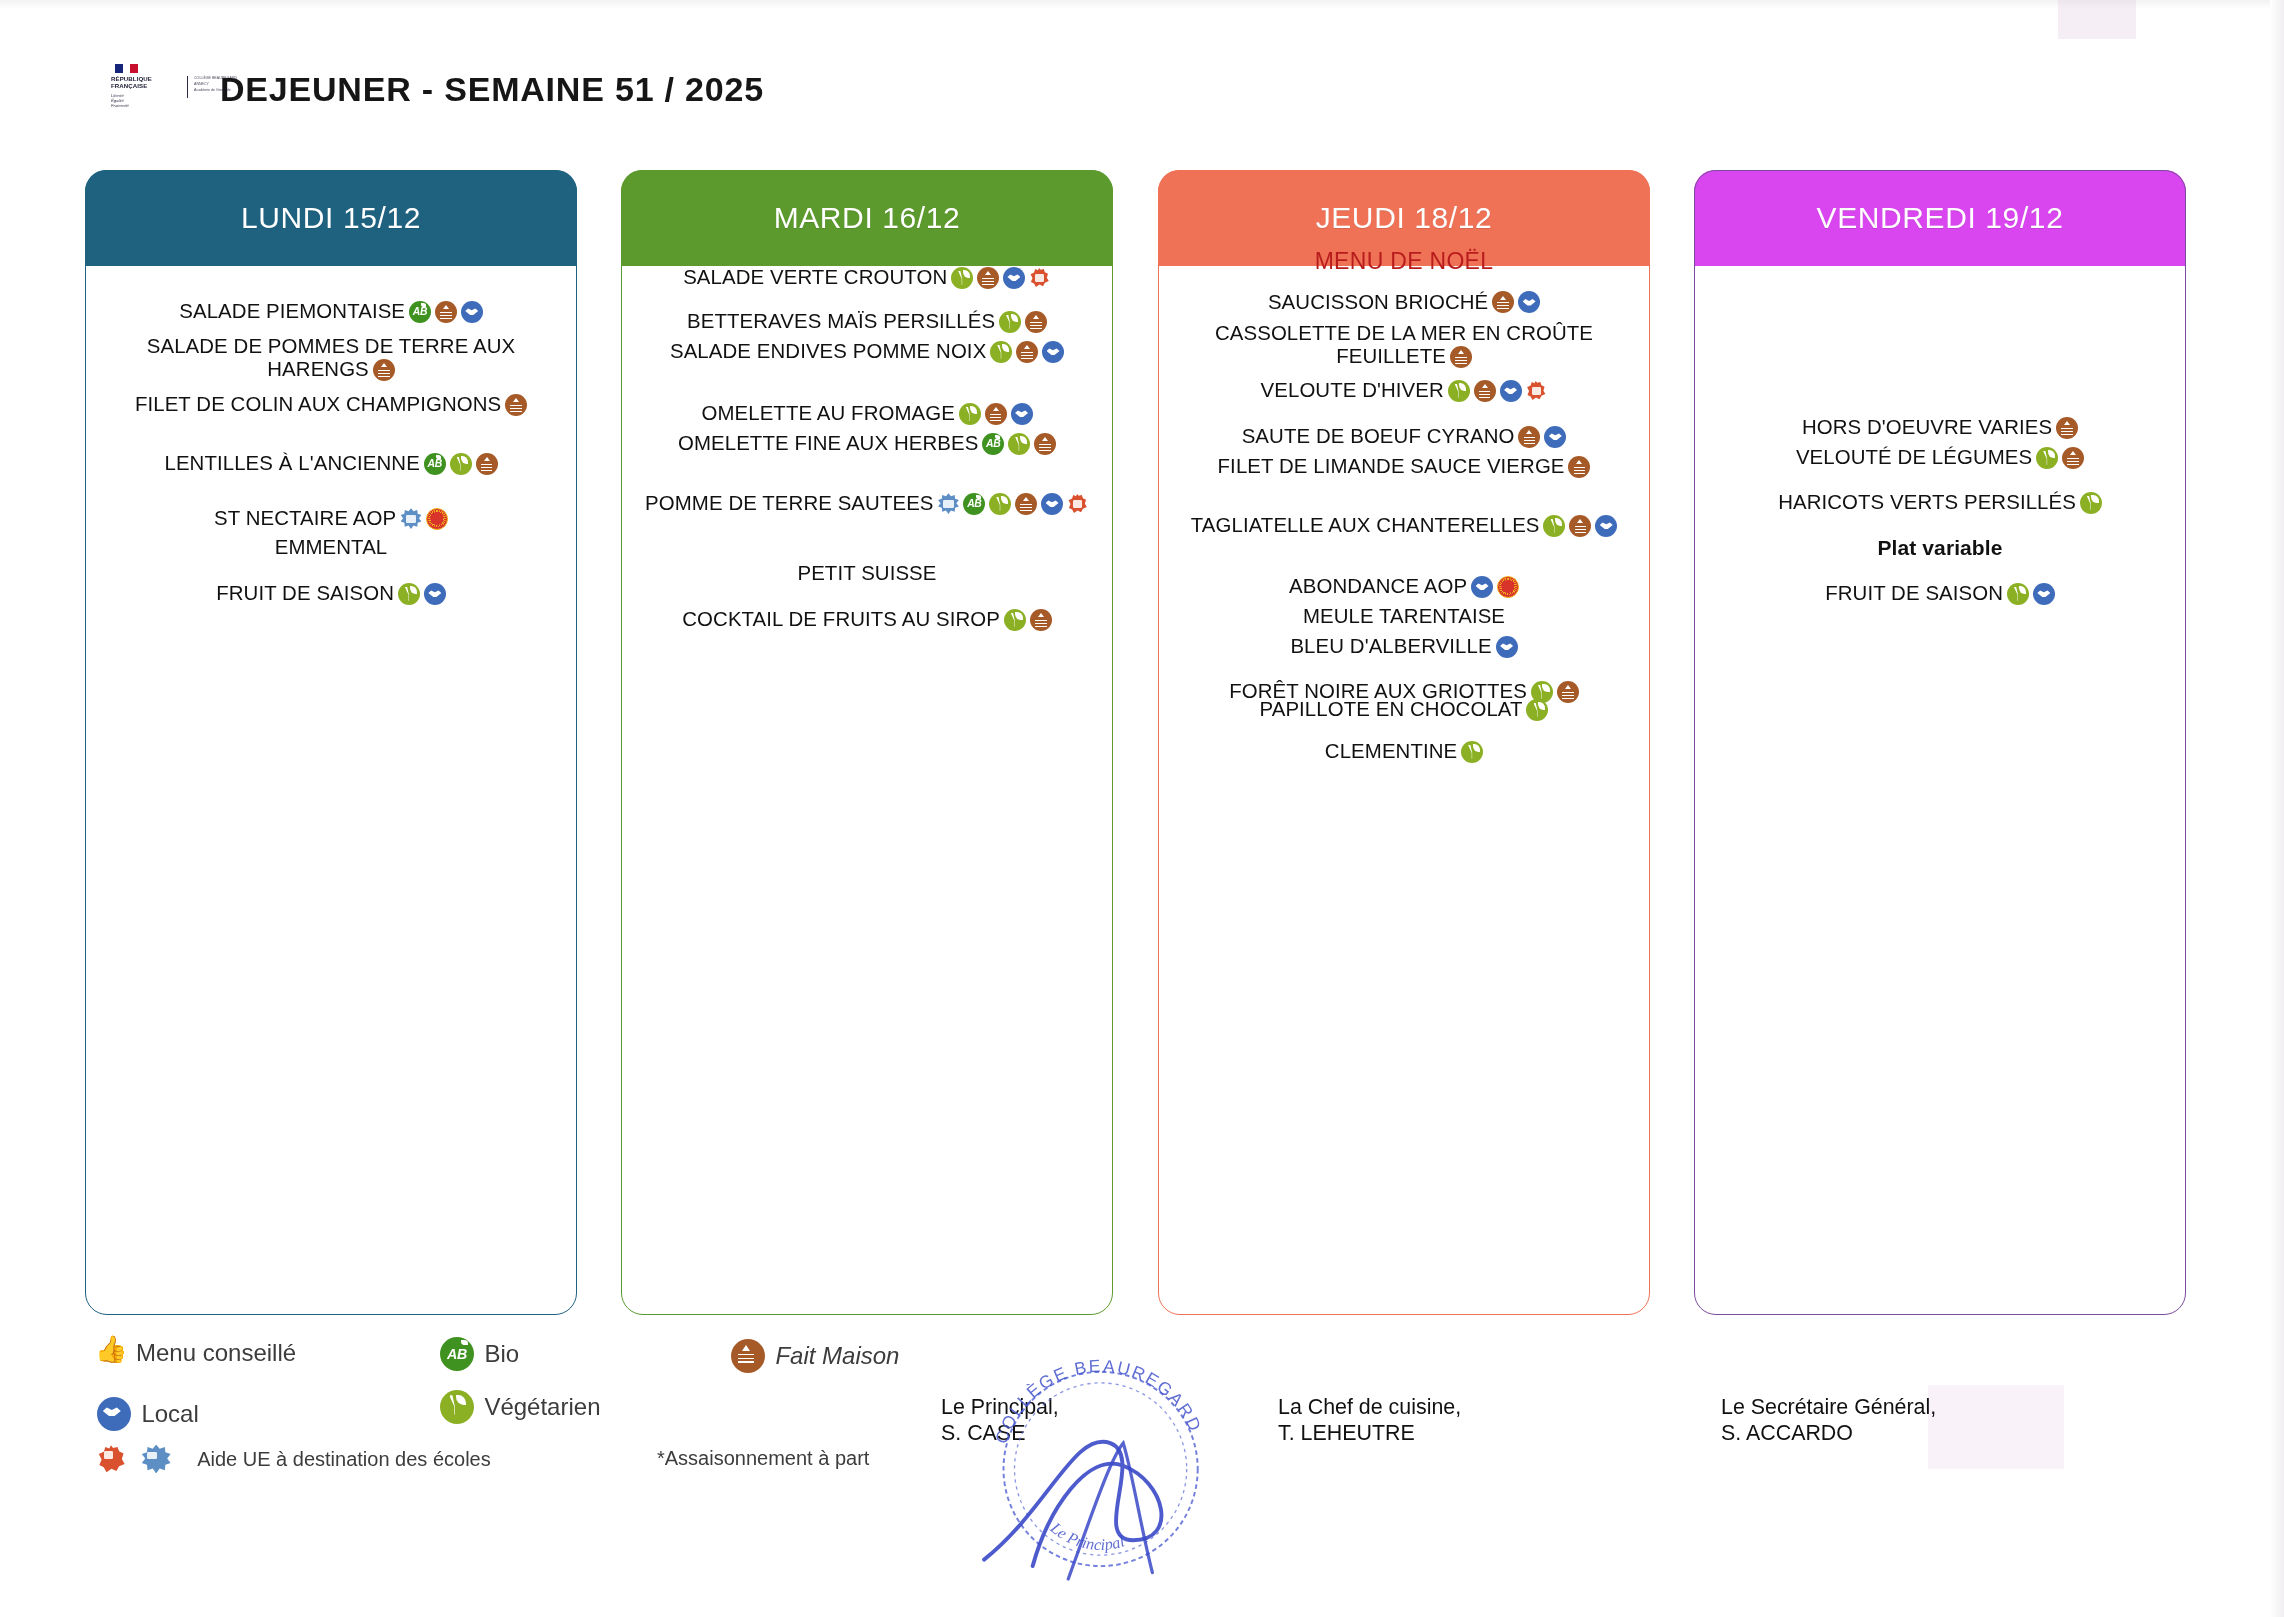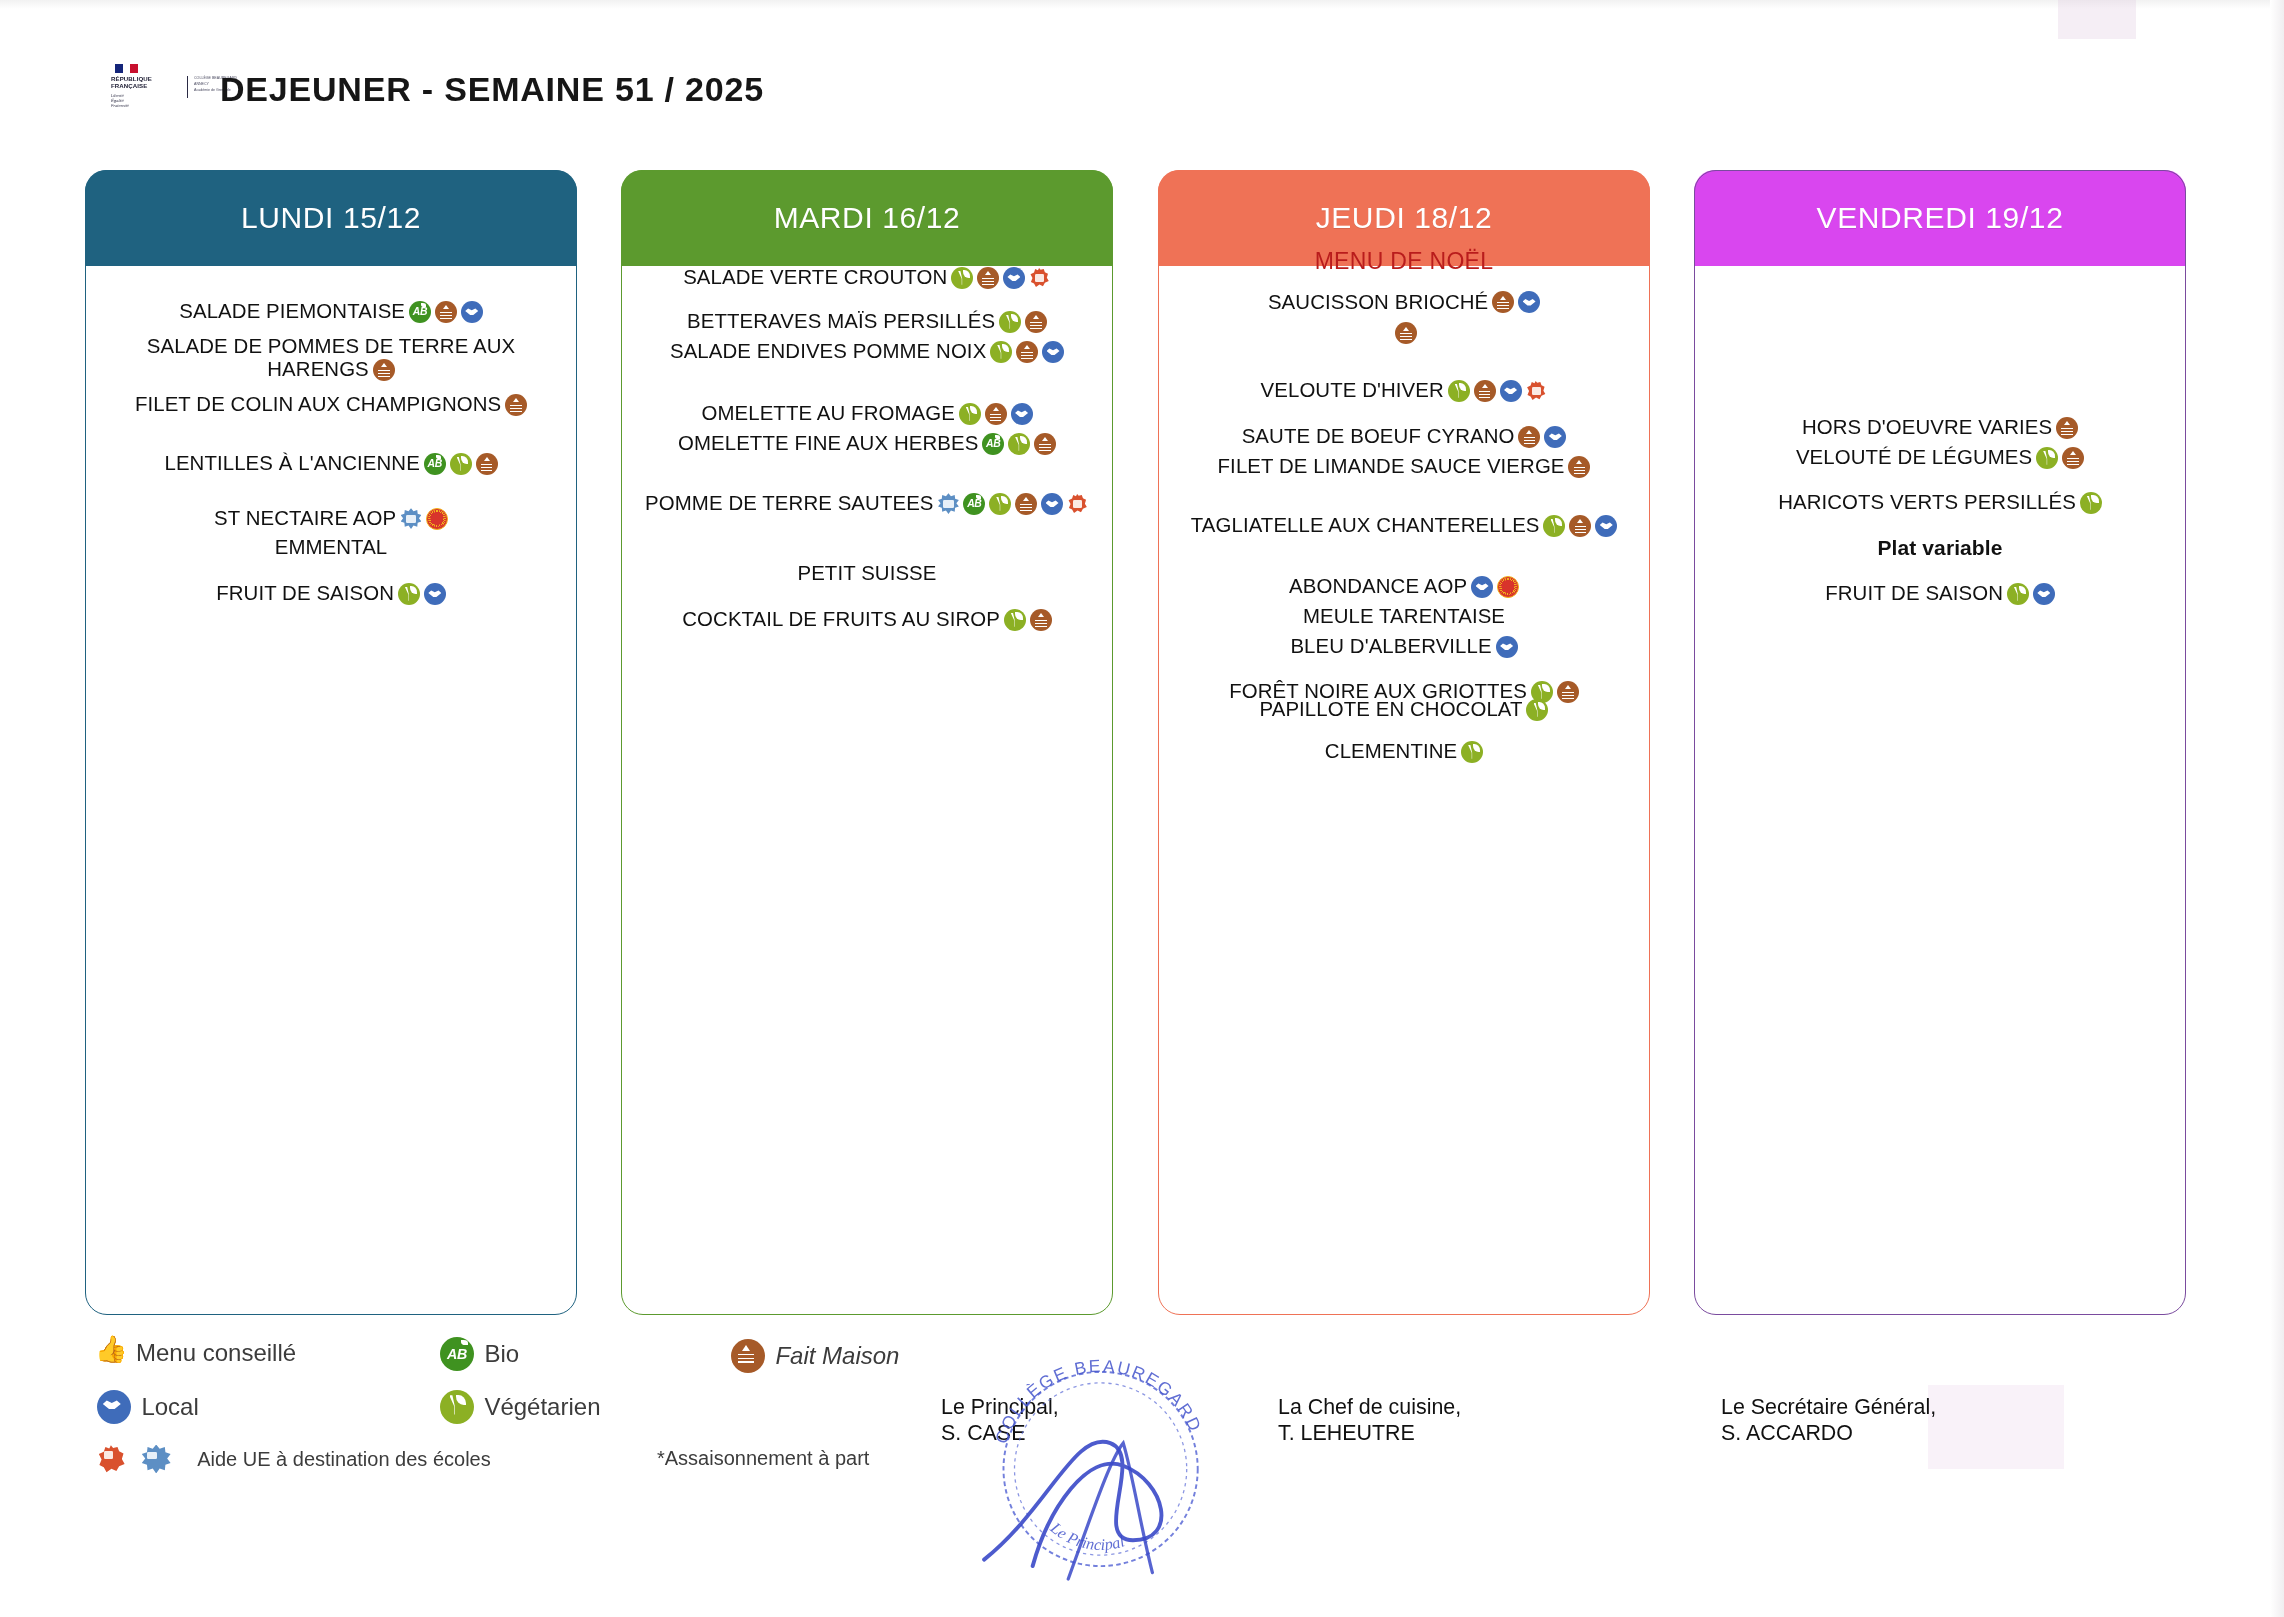--- a/index.html
+++ b/index.html
@@ -249,21 +249,21 @@
       </div>
     </div>
     <div class="day-card c2">
       <div class="card-head" style="background: rgb(239, 114, 86);">
         <div class="card-head-label">JEUDI 18/12</div>
       </div>
       <div class="card-frame" style="border-color: rgb(239, 114, 86);"></div>
       <div class="card-body">
         <div class="noel-banner">MENU DE NOËL</div>
         <div class="item" style="top: 24.6px;"><span class="item-text">SAUCISSON BRIOCHÉ</span><span class="badges"><span class="badge b-maison"></span><span class="badge b-local"></span></span></div>
-        <div class="item" style="top: 56px;"><span class="badges"><span class="badge b-maison"></span></span></div>
+        <div class="item" style="top: 56px;"><span class="item-text">CASSOLETTE DE LA MER EN CROÛTE FEUILLETE</span><span class="badges"><span class="badge b-maison"></span></span></div>
         <div class="item" style="top: 113px;"><span class="item-text">VELOUTE D'HIVER</span><span class="badges"><span class="badge b-vege"></span><span class="badge b-maison"></span><span class="badge b-local"></span><span class="badge b-ue-fruit"></span></span></div>
         <div class="item" style="top: 159px;"><span class="item-text">SAUTE DE BOEUF CYRANO</span><span class="badges"><span class="badge b-maison"></span><span class="badge b-local"></span></span></div>
         <div class="item" style="top: 189px;"><span class="item-text">FILET DE LIMANDE SAUCE VIERGE</span><span class="badges"><span class="badge b-maison"></span></span></div>
         <div class="item" style="top: 248px;"><span class="item-text">TAGLIATELLE AUX CHANTERELLES</span><span class="badges"><span class="badge b-vege"></span><span class="badge b-maison"></span><span class="badge b-local"></span></span></div>
         <div class="item" style="top: 309px;"><span class="item-text">ABONDANCE AOP</span><span class="badges"><span class="badge b-local"></span><span class="badge b-aop"></span></span></div>
         <div class="item" style="top: 339px;"><span class="item-text">MEULE TARENTAISE</span></div>
         <div class="item" style="top: 369px;"><span class="item-text">BLEU D'ALBERVILLE</span><span class="badges"><span class="badge b-local"></span></span></div>
         <div class="item" style="top: 414px;"><span class="item-text">FORÊT NOIRE AUX GRIOTTES</span><span class="badges"><span class="badge b-vege"></span><span class="badge b-maison"></span></span></div>
         <div class="item" style="top: 432px;"><span class="item-text">PAPILLOTE EN CHOCOLAT</span><span class="badges"><span class="badge b-vege"></span></span></div>
         <div class="item" style="top: 474px;"><span class="item-text">CLEMENTINE</span><span class="badges"><span class="badge b-vege"></span></span></div>
@@ -290,21 +290,21 @@
       <div class="lg-text">Menu conseillé</div>
     </div>
     <div class="lg-row" style="left: 343px; top: 0px;">
       <div class="lg-ico big b-bio"></div>
       <div class="lg-text">Bio</div>
     </div>
     <div class="lg-row" style="left: 634px; top: 2px; font-style: italic;">
       <div class="lg-ico big b-maison"></div>
       <div class="lg-text">Fait Maison</div>
     </div>
-    <div class="lg-row" style="left: 0px; top: 53px;">
+    <div class="lg-row" style="left: 0px; top: 60px;">
       <div class="lg-ico big b-local"></div>
       <div class="lg-text">Local</div>
     </div>
     <div class="lg-row" style="left: 343px; top: 53px;">
       <div class="lg-ico big b-vege"></div>
       <div class="lg-text">Végétarien</div>
     </div>
     <div class="lg-row" style="left: 0px; top: 107px;">
       <div class="lg-ico b-ue-fruit" style="margin-right: 14.2px;"></div>
       <div class="lg-ico b-ue-lait" style="margin-right: 26px;"></div>

